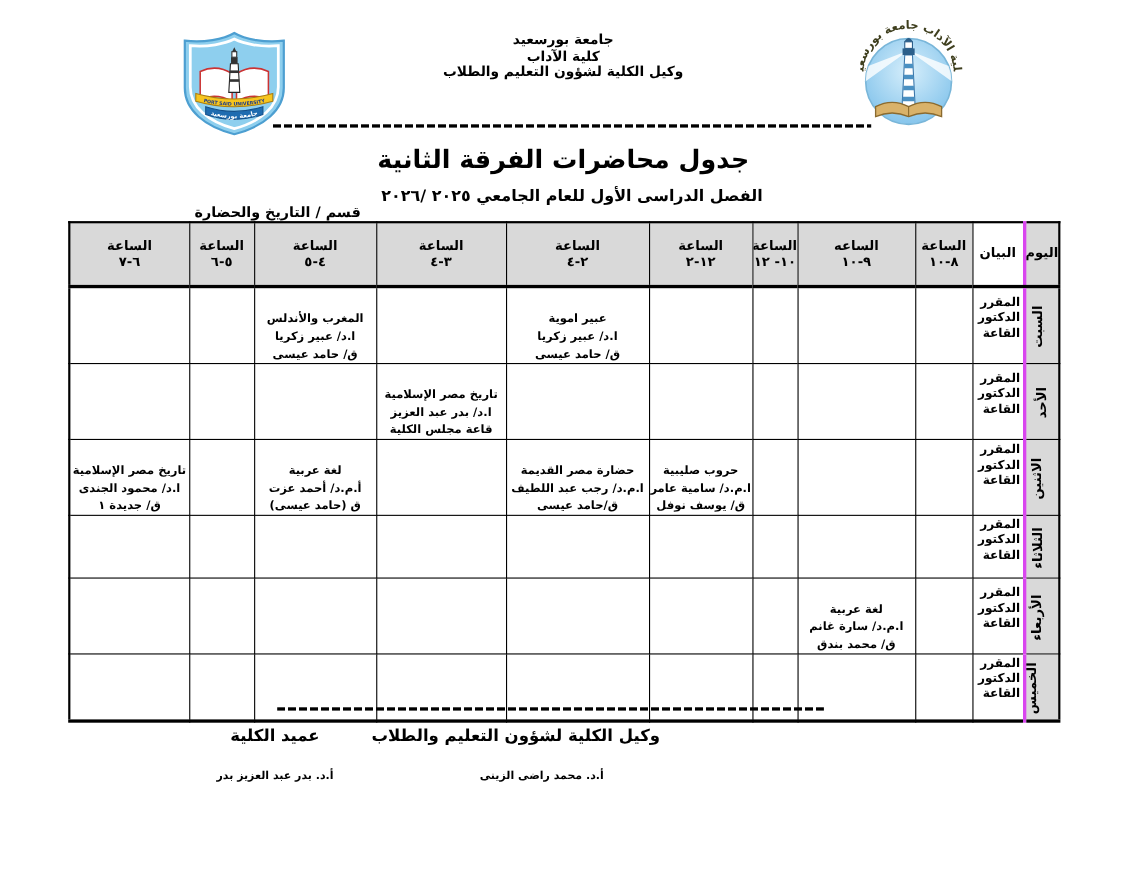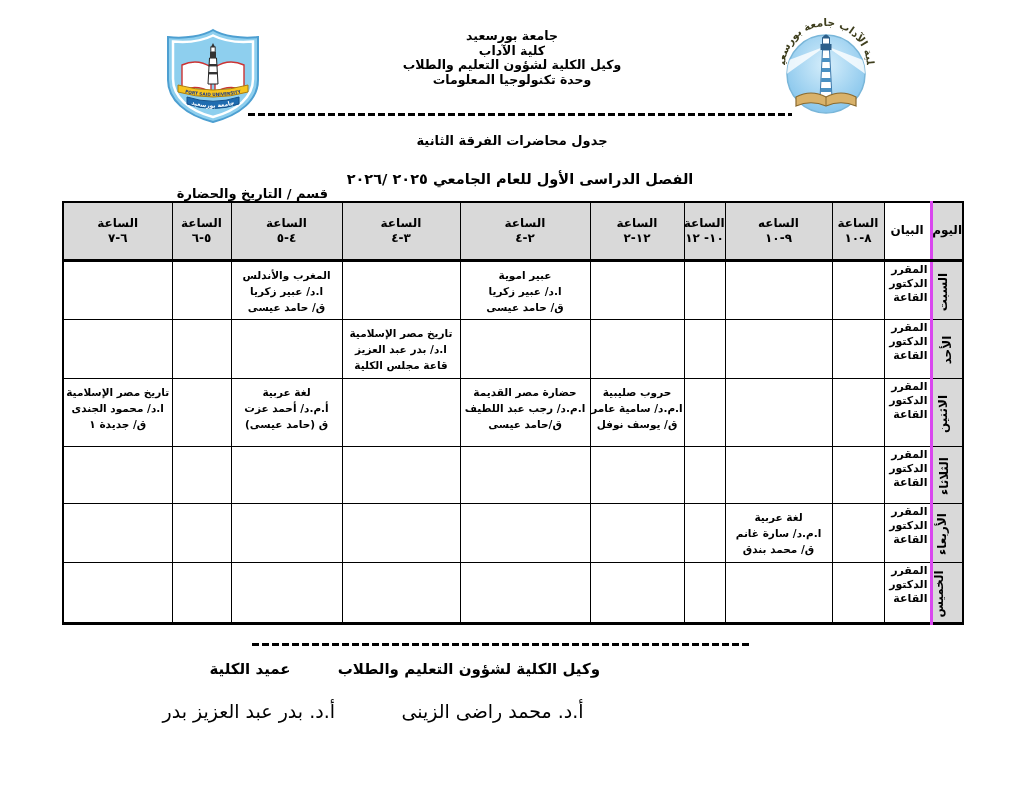--- a/index.html
+++ b/index.html
@@ -12,46 +12,46 @@
   .logo-left{position:absolute;left:163px;top:28px}
   .logo-right{position:absolute;left:770px;top:10px}
   svg text{font-family:"DejaVu Sans",sans-serif}
 
   .divider{position:absolute;height:3px;
            background:repeating-linear-gradient(to right,#000 0 7px,transparent 7px 10px)}
   .d1{left:248px;top:113px;width:544px}
   .d2{left:252px;top:643px;width:497px}
 
   .doc-title{position:absolute;top:133px;left:0;width:100%;text-align:center;
-             font-size:13px;font-weight:bold;direction:rtl}
+             font-size:23px;font-weight:bold;direction:rtl}
   .semester{position:absolute;top:171px;left:320px;width:400px;text-align:center;
             font-size:14.5px;font-weight:bold;direction:rtl;white-space:nowrap}
   .department{position:absolute;top:186px;left:193px;width:135px;text-align:center;
               font-size:13px;font-weight:bold;direction:rtl;white-space:nowrap}
 
   table{position:absolute;left:62px;top:201px;width:900px;border-collapse:collapse;
         table-layout:fixed;direction:rtl;border:2px solid #000;border-bottom:3px solid #000}
   th,td{border:1px solid #000;overflow:hidden}
   thead th{background:#d9d9d9;font-size:12px;font-weight:bold;border-bottom:3px solid #000;
            vertical-align:middle;text-align:center;padding:1px 0;line-height:15px}
   thead th.detail-hdr{background:#fff}
   .day-col{border-left:3px solid #d946ef}
   td.day-cell{background:#d9d9d9;text-align:center;vertical-align:middle}
   .day-name{display:inline-block;transform:rotate(-90deg);white-space:nowrap;
             font-size:12px;font-weight:bold}
   td.detail-cell{background:#fff;padding:0 2px 0 0}
   .dwrap{display:flex;flex-direction:column;justify-content:flex-start}
   .dwrap div{font-size:11px;font-weight:bold;text-align:right;line-height:14px}
-  td.slot{vertical-align:top;padding-top:5px;text-align:center;background:#fff}
+  td.slot{vertical-align:top;padding-top:20px;text-align:center;background:#fff}
   td.slot div{font-size:10.5px;font-weight:bold;line-height:16px;text-align:center;direction:rtl;white-space:nowrap}
 
   .footer-vice{position:absolute;left:385px;top:660px;width:215px;text-align:center;direction:rtl}
   .footer-dean{position:absolute;left:165px;top:660px;width:170px;text-align:center;direction:rtl}
   .f-title{font-size:15px;font-weight:bold;white-space:nowrap}
-  .f-name{font-size:19px;font-weight:normal;margin-top:22px;white-space:nowrap}
+  .f-name{font-size:10px;font-weight:bold;margin-top:22px;white-space:nowrap}
 </style>
 </head>
 <body>
 
 <div class="page">
 
   <svg class="logo-left" width="100" height="96" viewBox="0 0 100 96">
     <path d="M50 2 C60 8 78 11 95 9 L95 52 C95 72 77 87 50 94 C23 87 5 72 5 52 L5 9 C22 11 40 8 50 2 Z" fill="#8ecfee" stroke="#4d9fd1" stroke-width="2"></path>
     <path d="M50 7.5 C59 12 74 15 90 13.5 L90 51 C90 69 74 82.5 50 89 C26 82.5 10 69 10 51 L10 13.5 C26 15 41 12 50 7.5 Z" fill="none" stroke="#ffffff" stroke-width="2.5"></path>
     <path d="M19 37 Q34 30 48 39 L48 64 Q34 56 19 62 Z" fill="#ffffff" stroke="#cc3333" stroke-width="1.4"></path>
@@ -73,21 +73,20 @@
     <path id="uname-curve" d="M26 75.5 Q50 83.5 74 75.5" fill="none"></path>
     <text font-size="6" font-weight="bold" fill="#ffffff">
       <textPath href="#uname-curve" startOffset="50%" text-anchor="middle">جامعة بورسعيد</textPath>
     </text>
   </svg>
 
   <div class="org-block">
     <div>جامعة بورسعيد</div>
     <div>كلية الآداب</div>
     <div>وكيل الكلية لشؤون التعليم والطلاب</div>
-    <div>وحدة تكنولوجيا المعلومات</div>
   </div>
 
   <svg class="logo-right" width="112" height="108" viewBox="0 0 112 108">
     <defs>
       <radialGradient id="fg" cx="50%" cy="38%" r="70%">
         <stop offset="0%" stop-color="#d6eefb"></stop>
         <stop offset="100%" stop-color="#7cc0ea"></stop>
       </radialGradient>
       <clipPath id="fclip">
           <circle cx="56" cy="64" r="39"></circle>

